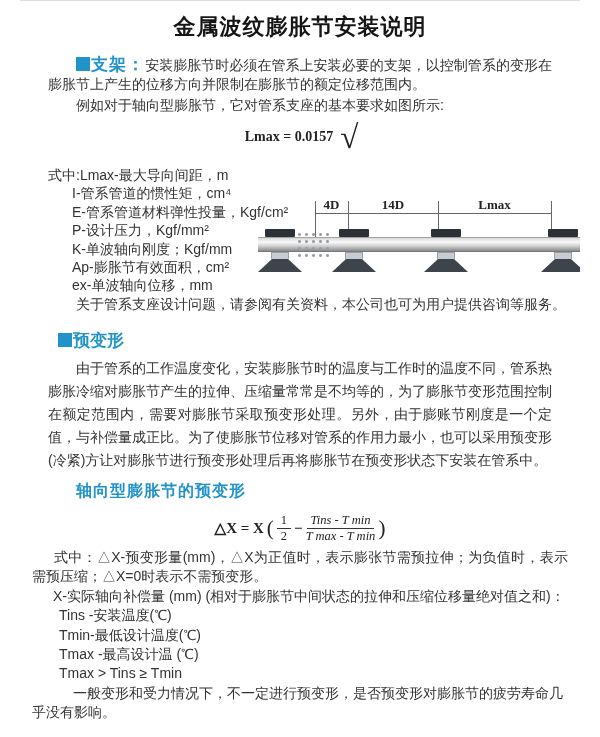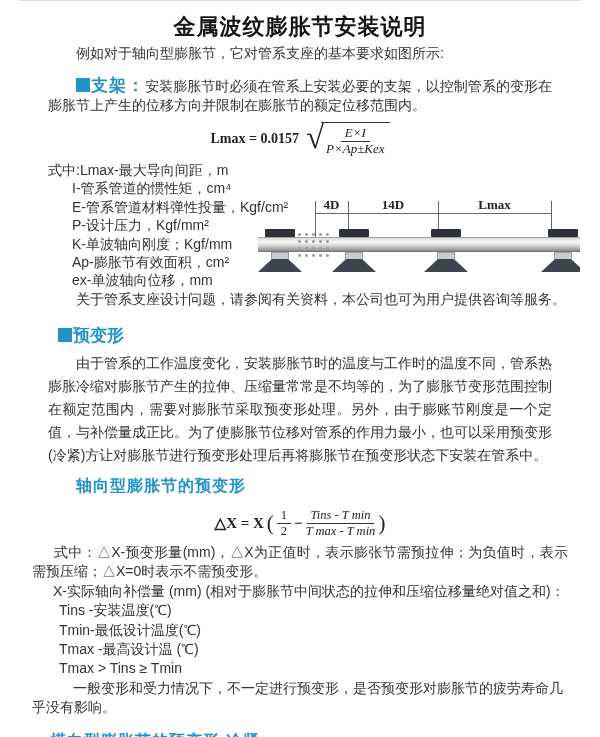--- a/index.html
+++ b/index.html
@@ -46,21 +46,21 @@
     letter-spacing:1px;
   }
   .p-example{margin-top:2px;}
 
   
   .formula{
     display:flex;justify-content:center;align-items:center;
     font-family:"Liberation Serif",serif;
     color:#222;
   }
-  .f-lmax{margin:7px 0 4px 0;font-size:14px;font-weight:bold;}
+  .f-lmax{margin:7px 0 14px 0;font-size:14px;font-weight:bold;}
   .sqrt{display:inline-flex;align-items:flex-start;margin-left:7px;}
   .rad{font-size:33px;font-weight:normal;line-height:30px;margin-right:-3px;}
   .radicand{border-top:1px solid #333;padding:2px 5px 0 5px;}
   .sfrac{
     display:inline-flex;flex-direction:column;align-items:center;
     font-size:13px;line-height:1.15;font-weight:normal;
   }
   .sfrac .fn{border-bottom:1px solid #333;padding:0 4px;}
   .it{font-style:italic;}
 
@@ -138,33 +138,27 @@
   .n-last{text-indent:41px;}
 </style>
 </head>
 <body>
 
 <div class="page" style="--accent: #2193c9;">
 
   <h1 class="title">金属波纹膨胀节安装说明</h1>
 
   <div>
+    <p class="para p-first"><span class="sec-bullet"></span><span class="sec-head-inline">支架：</span><span>安装膨胀节时必须在管系上安装必要的支架，以控制管系的变形在膨胀节上产生的位移方向并限制在膨胀节的额定位移范围内。</span></p>
     <p class="para p-example">例如对于轴向型膨胀节，它对管系支座的基本要求如图所示:</p>
-    <p class="para p-first"><span class="sec-bullet"></span><span class="sec-head-inline">支架：</span><span>安装膨胀节时必须在管系上安装必要的支架，以控制管系的变形在膨胀节上产生的位移方向并限制在膨胀节的额定位移范围内。</span></p>
 
     <div class="formula f-lmax">
       <span>Lmax = 0.0157</span>
       <span class="sqrt">
         <span class="rad">√</span>
-        <span class="radicand">
-          <span class="sfrac it">
-            <span class="fn">E×I</span>
-            <span>P×Ap±Kex</span>
-          </span>
-        </span>
       </span>
     </div>
 
     <div class="defs">
       <div class="d0">式中:Lmax-最大导向间距，m</div>
       <div class="d-sub">I-管系管道的惯性矩，cm⁴</div>
       <div class="d-sub">E-管系管道材料弹性投量，Kgf/cm²</div>
       <div class="d-sub">P-设计压力，Kgf/mm²</div>
       <div class="d-sub">K-单波轴向刚度；Kgf/mm</div>
       <div class="d-sub">Ap-膨胀节有效面积，cm²</div>

